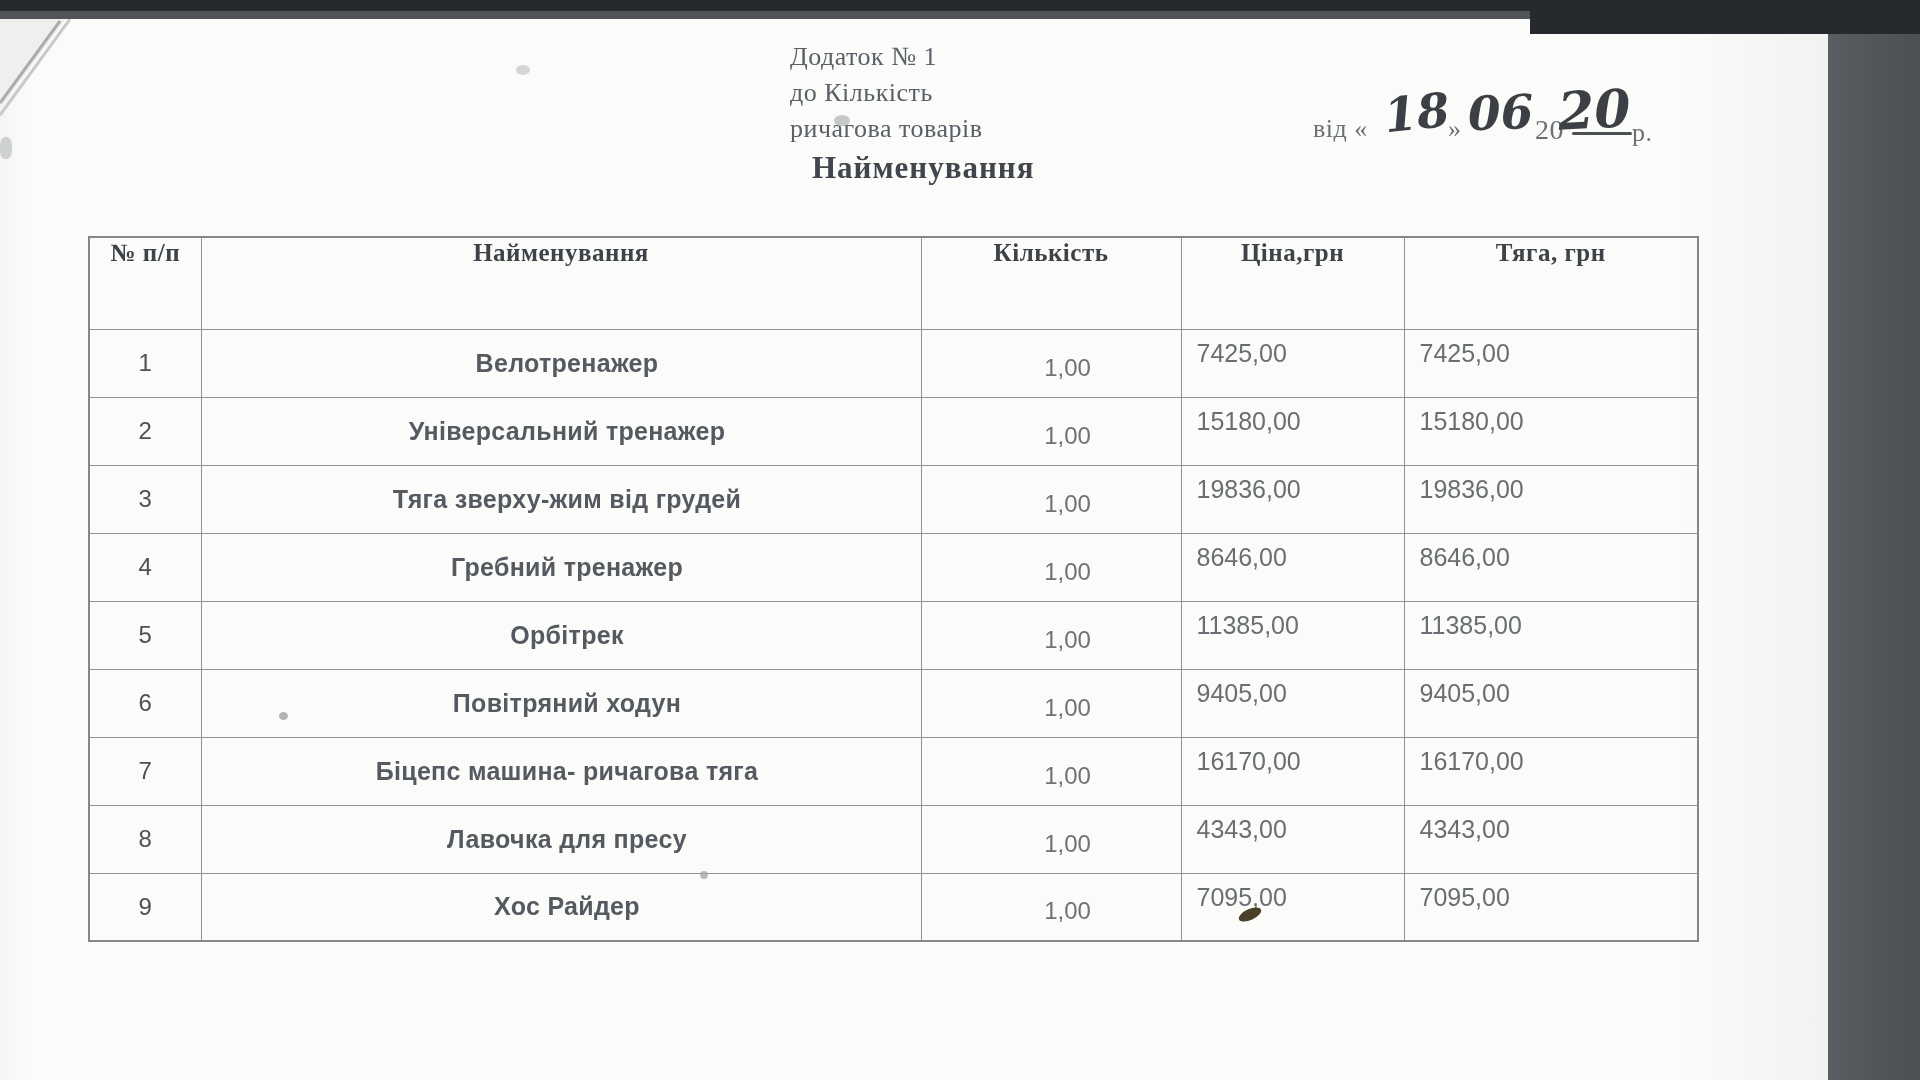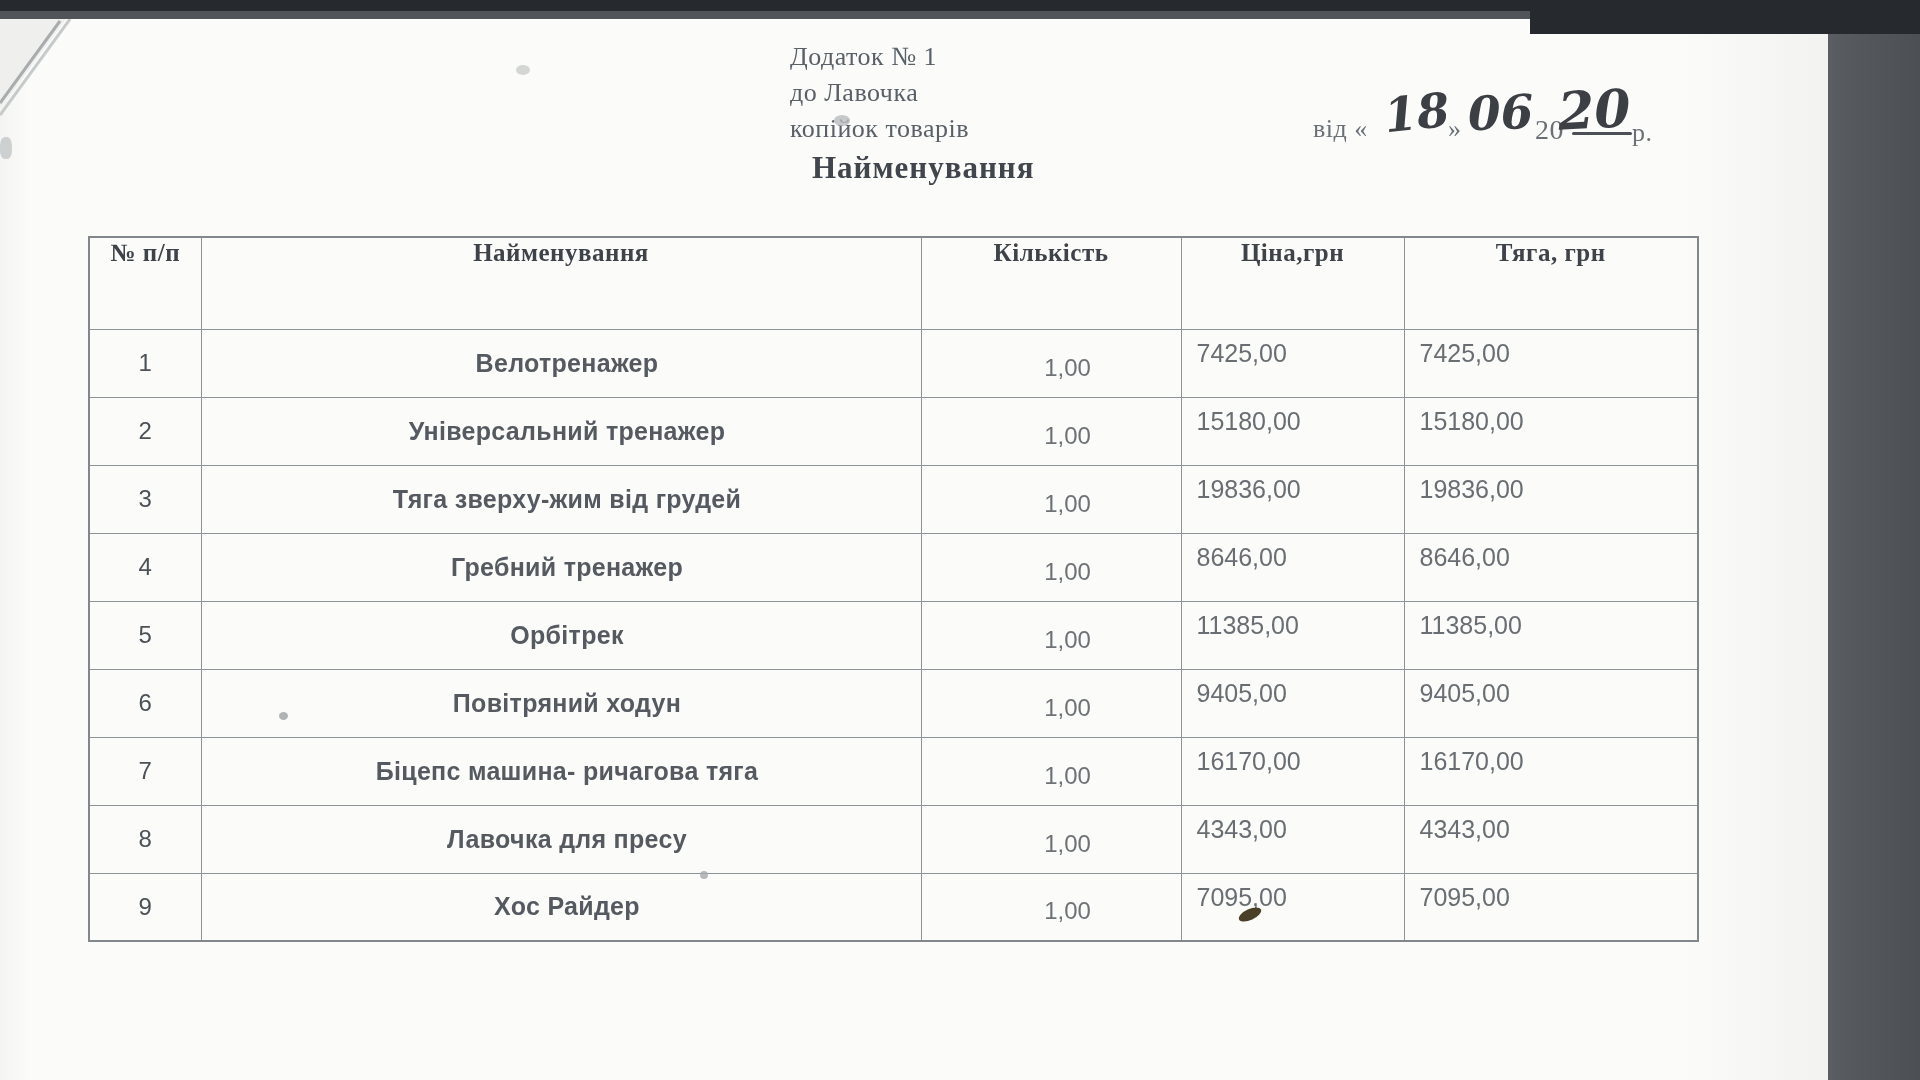--- a/index.html
+++ b/index.html
@@ -79,22 +79,22 @@
 
 <div class="page">
 
   <svg class="fold" width="110" height="120" viewBox="0 0 110 120">
     <polygon points="0,0 66,0 0,90" fill="#efefed"></polygon>
     <line x1="70" y1="0" x2="0" y2="96" stroke="#c7cacb" stroke-width="3"></line>
     <line x1="60" y1="2" x2="0" y2="84" stroke="#a9acae" stroke-width="3"></line>
   </svg>
 
   <div class="hline h1">Додаток № 1</div>
-  <div class="hline h2">до Лавочка</div>
-  <div class="hline h3">копійок товарів</div>
+  <div class="hline h2">до Кількість</div>
+  <div class="hline h3">ричагова товарів</div>
   <div class="hline date-prefix">від «</div>
   <div class="hand hand-day">18</div>
   <div class="hline date-close">»</div>
   <div class="hand hand-month">06</div>
   <div class="hline date-year-printed">20</div>
   <div class="hand hand-year">20</div>
   <div class="year-underline"></div>
   <div class="hline date-suffix">р.</div>
 
   <div class="title">Найменування</div>

